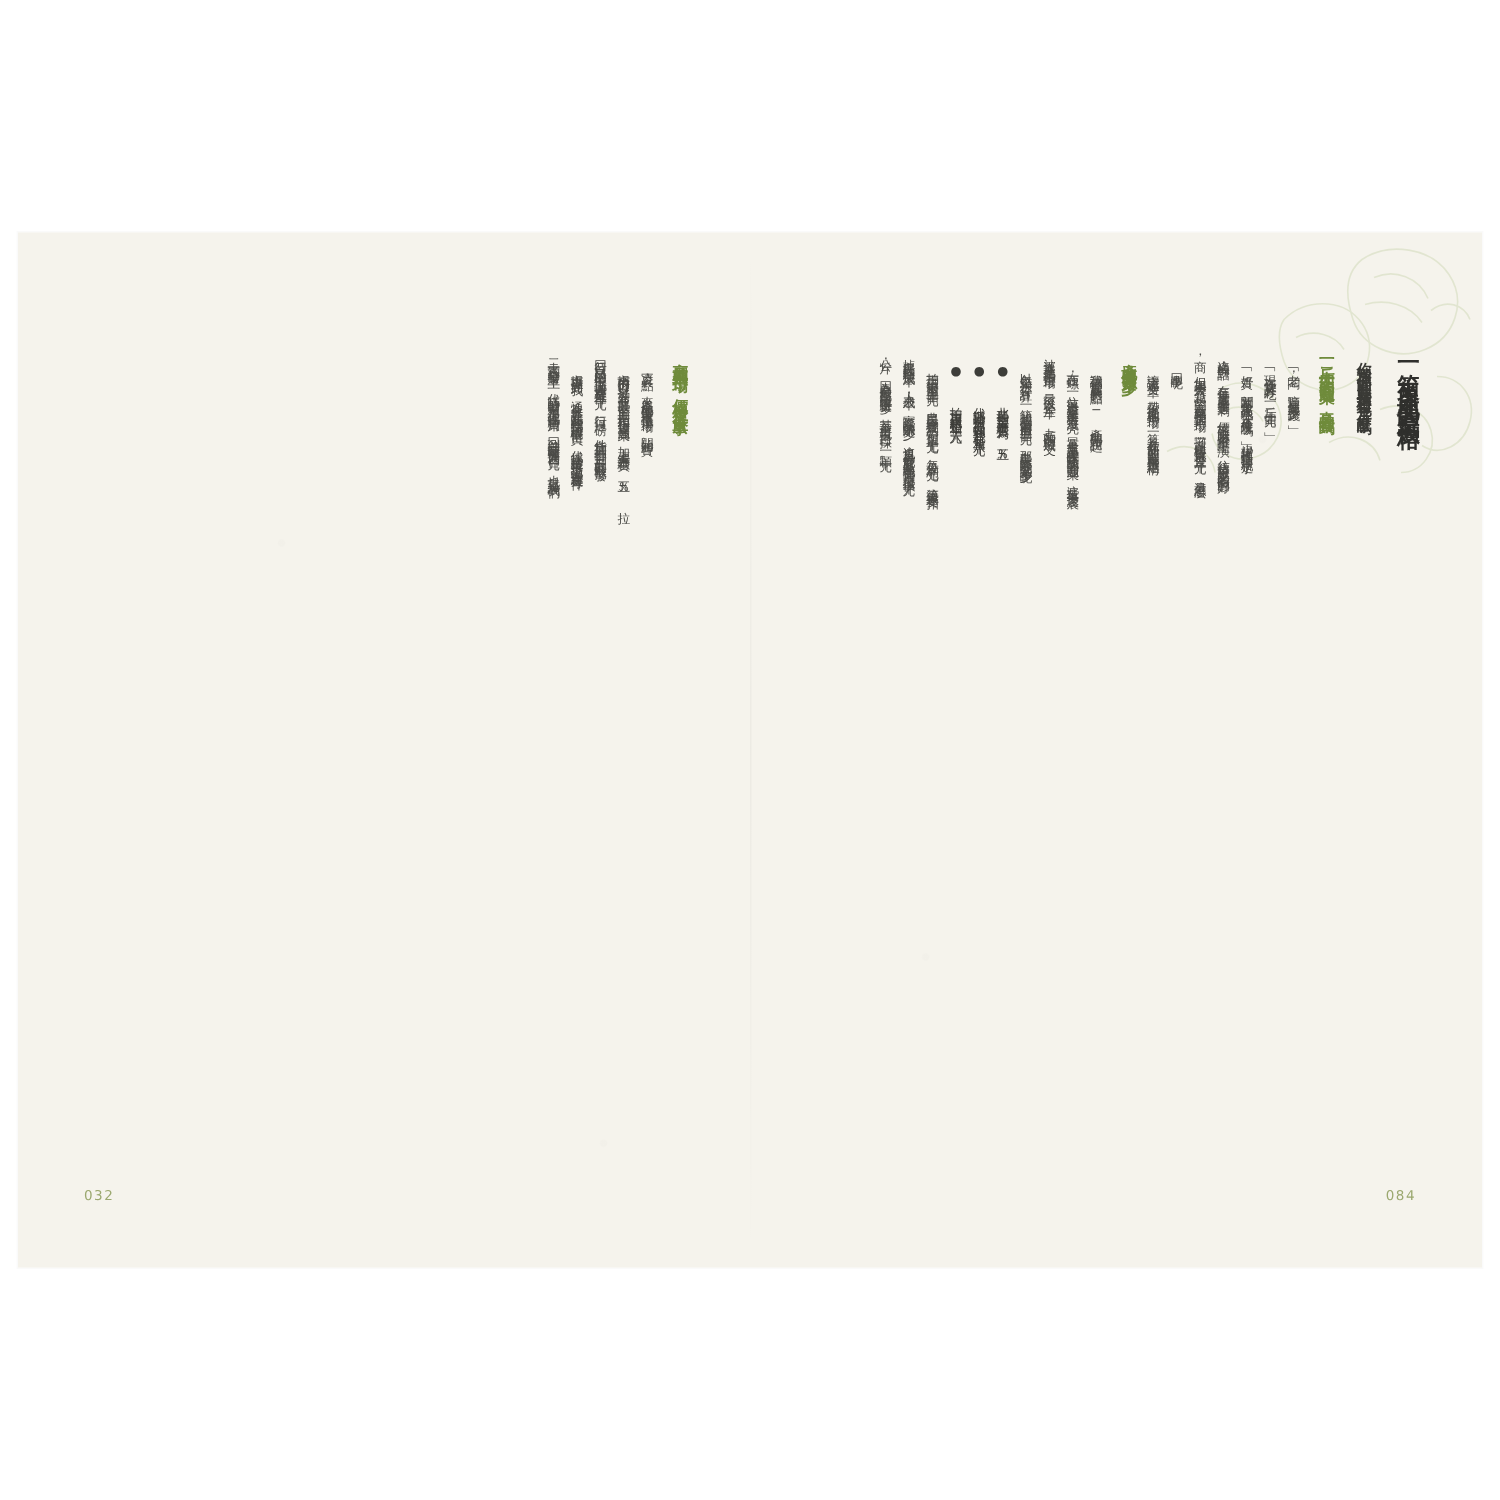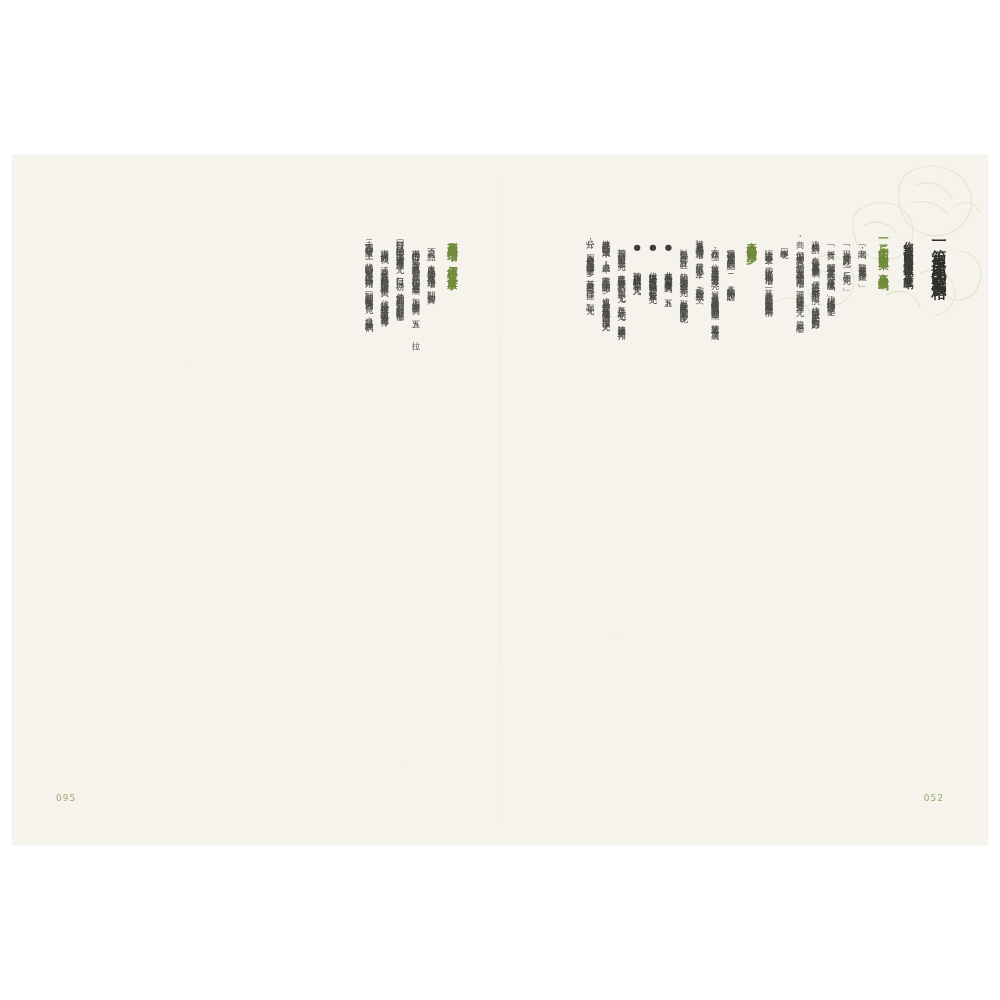--- a/index.html
+++ b/index.html
@@ -164,31 +164,31 @@
 
       <div class="vline bullet indent">● <span>北農拍賣賣方手續費為一‧五％。</span></div>
       <div class="vline bullet indent">● <span>代辦運輸費（從西螺到台北）每箱八十元。</span></div>
       <div class="vline bullet indent">● <span>拍賣專用紙箱每箱二十六元。</span></div>
 
       <div class="vline indent">拍賣價一箱兩百五十四元，農民最終實拿約一箱一百四十七元、每公斤約七元，這筆錢還要扣</div>
       <div class="vline">掉農民的種植成本、人力成本，實際能賺的更少。這也是為什麼有些產地會開放「自採價十元／</div>
       <div class="vline">公斤」，因為農民反而能賺得更多，甚至會出現「自己採、一顆十元」。</div>
 
     </div>
-    <div class="folio">052</div>
+    <div class="folio">084</div>
   </div>
 
   <div class="page left">
     <div class="col-wrap">
 
       <div class="vline heading">高麗菜到市場，價格發生了什麼事？</div>
 
       <div class="vline indent">凌晨一點，來自產地的貨運車抵達市場，開始卸貨。</div>
       <div class="vline indent">市場的行口（批發商）在北農以二百五十四元拍得這箱高麗菜，加上賣方手續費一‧五％、拉</div>
       <div class="vline">回行口自己的攤位上拖工搬運費每件二十元、行口過磅、件貨加到二百到三百五的鬆散批發。</div>
       <div class="vline indent">市場攤商如我，通常會委託北農的代採購司機幫忙買，代採購費後再請拖工搬運費每件</div>
       <div class="vline">二十元送到發財車上、代購的發財車加上代採購費用、回到攤商時每件為四百元，也就是說我們</div>
 
     </div>
-    <div class="folio">095</div>
+    <div class="folio">032</div>
   </div>
 
 </div>
 
 </body></html>

